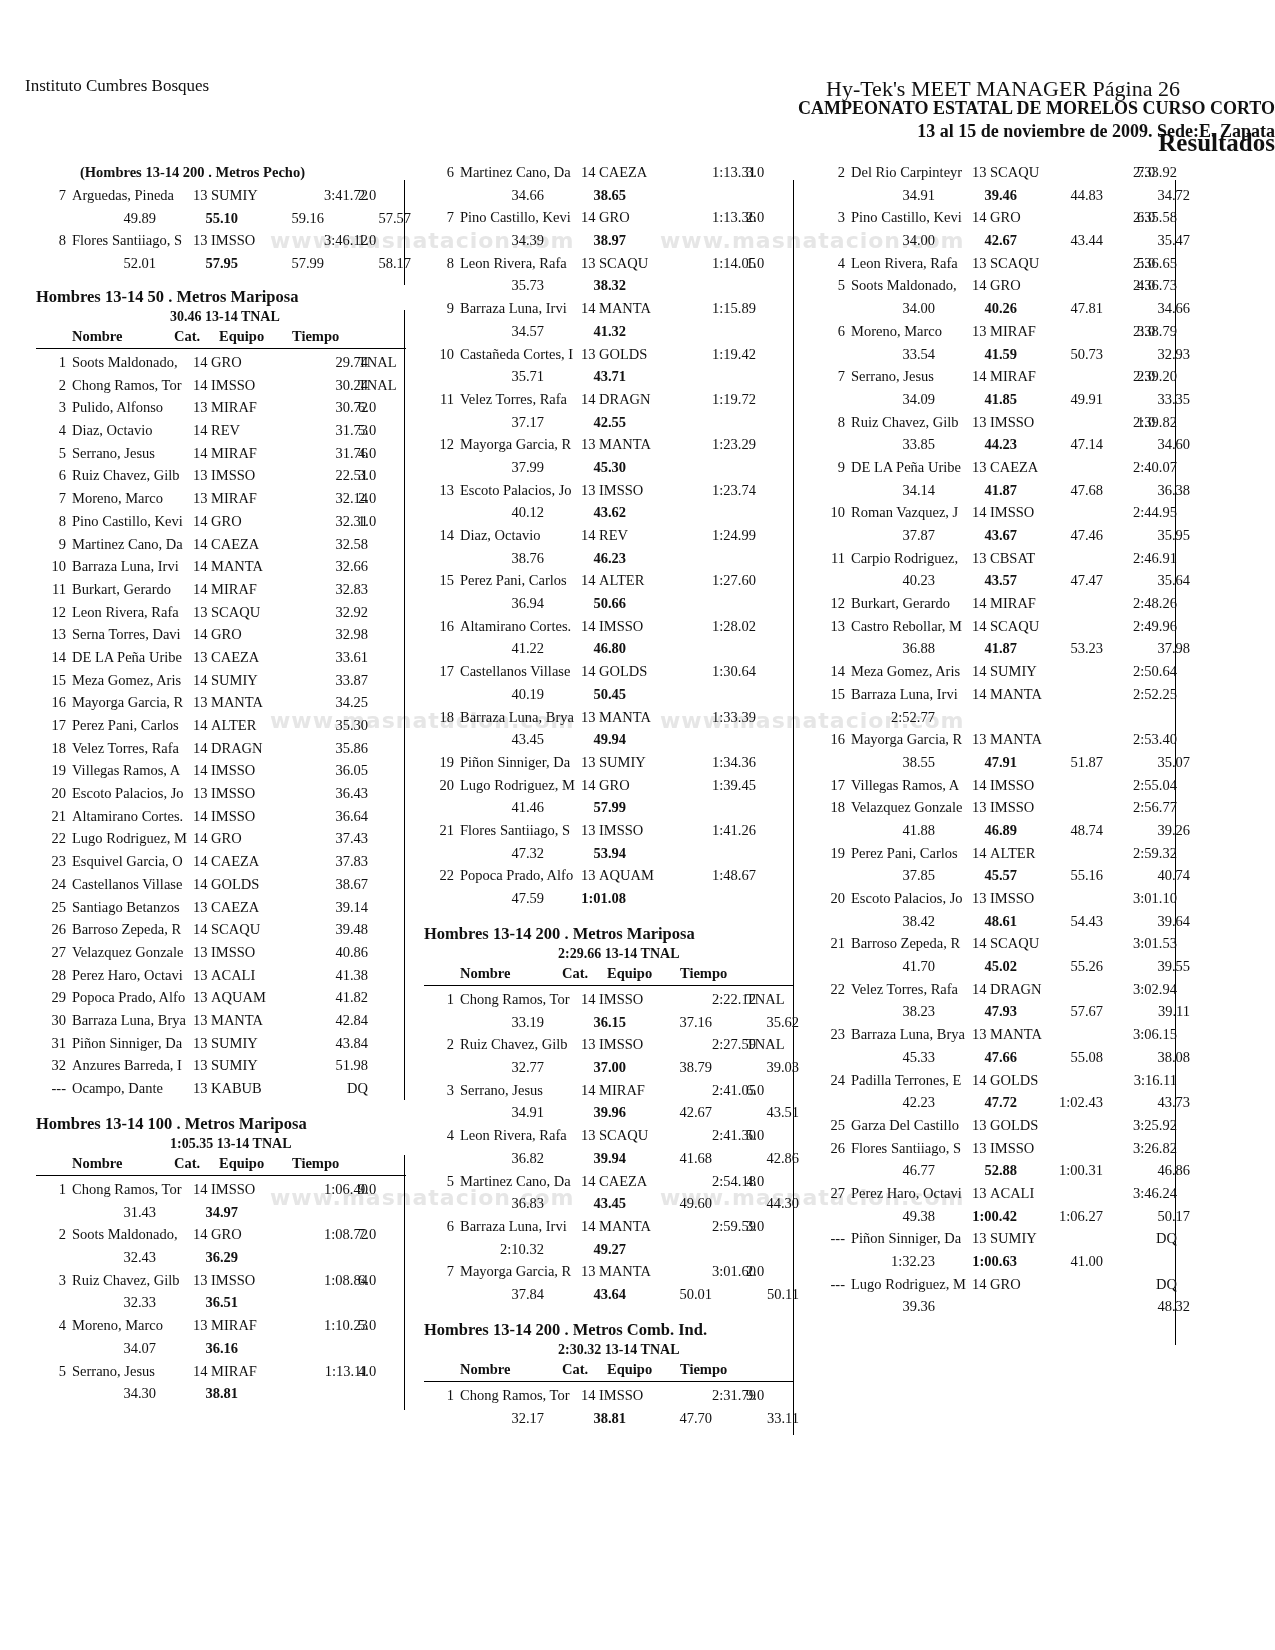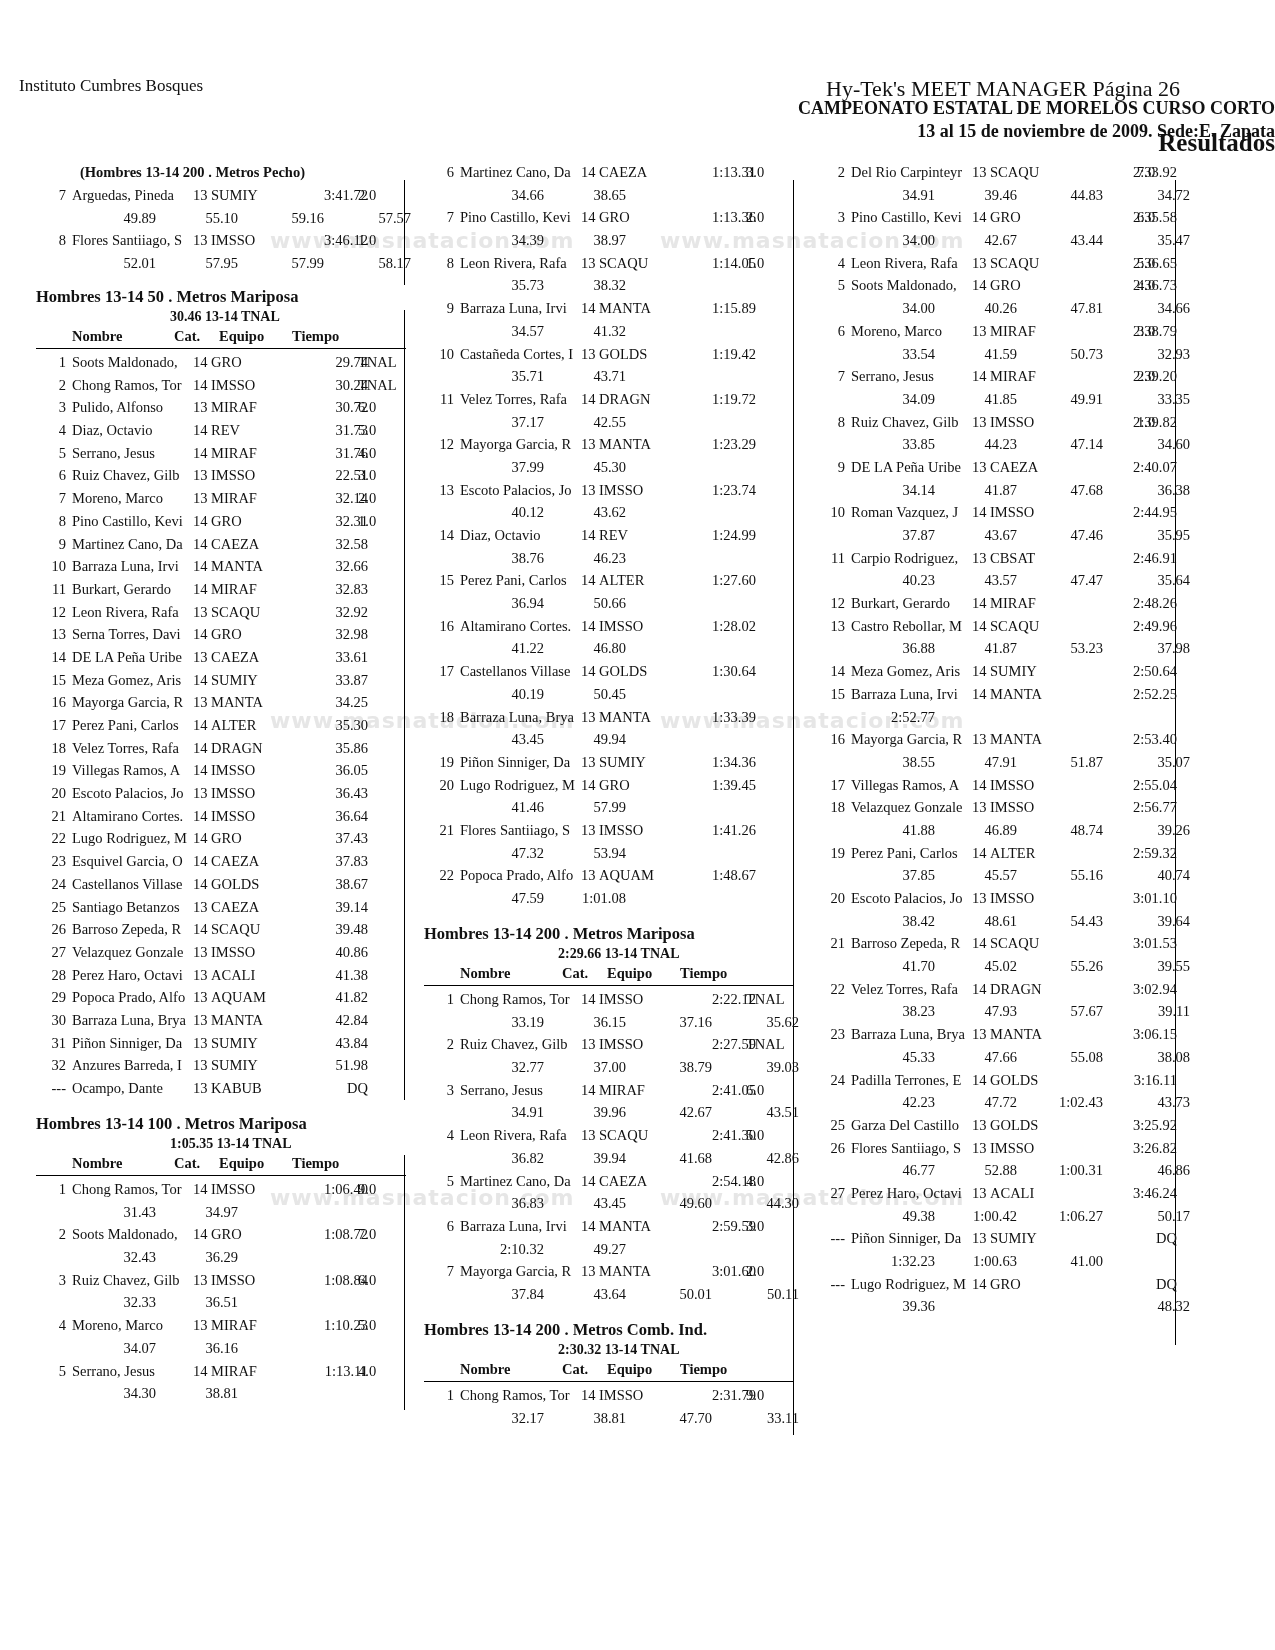--- a/index.html
+++ b/index.html
@@ -1,19 +1,19 @@
 <!DOCTYPE html>
 <html><head>
 <meta charset="utf-8">
 <style>
   html, body { margin: 0; padding: 0; background: #ffffff; }
   body { width: 1275px; height: 1650px; position: relative; overflow: hidden;
          font-family: "Liberation Serif", "DejaVu Serif", serif; color: #111; }
   .page { position: absolute; left: 0; top: 0; width: 1275px; height: 1650px; }
-  .hdr-left { position: absolute; left: 19px; top: 76px; font-size: 17px; }
+  .hdr-left { position: absolute; left: 25px; top: 76px; font-size: 17px; }
   .hdr-right { position: absolute; left: 826px; top: 76px; font-size: 22px; white-space: nowrap; }
   .title { position: absolute; left: 0; width: 1275px; text-align: right; font-weight: bold; }
   .t1 { top: 98px; font-size: 18px; }
   .t2 { top: 121px; font-size: 18px; }
   .t3 { top: 129px; font-size: 25px; }
   .col { position: absolute; top: 0; font-size: 14.5px; }
   .col-a { left: 36px; width: 370px; }
   .col-b { left: 424px; width: 370px; }
   .col-c { left: 815px; width: 400px; }
   .vline { position: absolute; width: 1px; background: #000; }
@@ -26,21 +26,21 @@
   .row { position: relative; height: 22.7px; line-height: 22.7px; white-space: nowrap; }
   .row span { position: absolute; top: 0; }
   .c-place { width: 30px; text-align: right; left: 0; }
   .c-name { left: 36px; width: 118px; overflow: hidden; }
   .c-age { left: 157px; }
   .c-team { left: 175px; }
   .c-time { right: 38px; width: 90px; text-align: right; }
   .c-pts { left: 322px; }
   .split { position: relative; height: 22.7px; line-height: 22.7px; white-space: nowrap; }
   .split span { position: absolute; top: 0; text-align: right; width: 60px; }
-  .s0 { left: 60px; } .s1 { left: 142px; } .s2 { left: 228px; } .s3 { left: 315px; }
+  .s0 { left: 60px; } .s1 { left: 142px; font-weight: bold; } .s2 { left: 228px; } .s3 { left: 315px; }
   .wm { position: absolute; color: #e6e6e6; font-family: "DejaVu Sans", sans-serif; font-weight: bold; font-size: 22px; letter-spacing: 1px; white-space: nowrap; z-index: 0; }
   .content { position: relative; z-index: 1; }
 </style>
 </head>
 <body>
 
 <div class="page">
 
   <div class="wm" style="left:270px;top:228px;">www.masnatacion.com</div>
   <div class="wm" style="left:660px;top:228px;">www.masnatacion.com</div>

